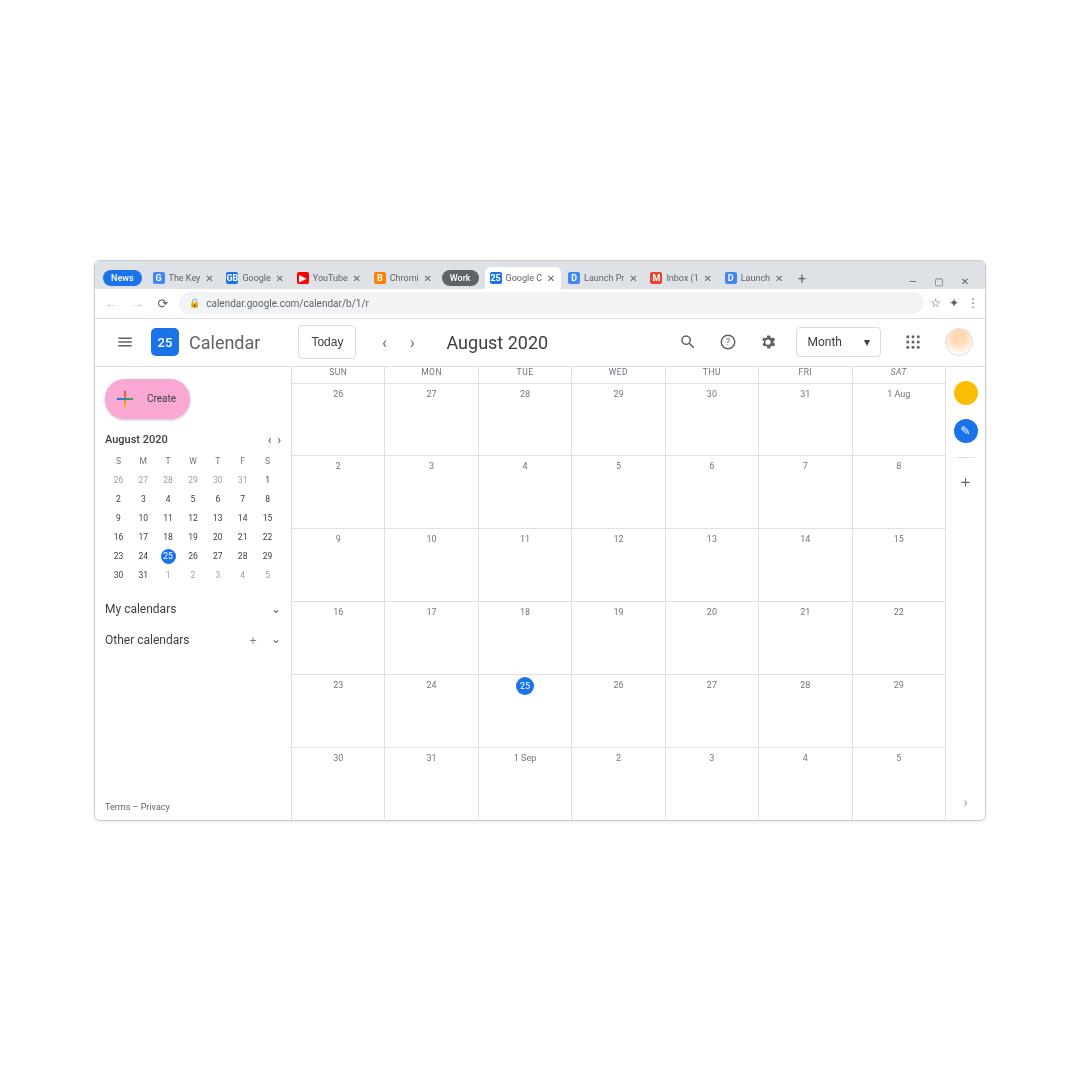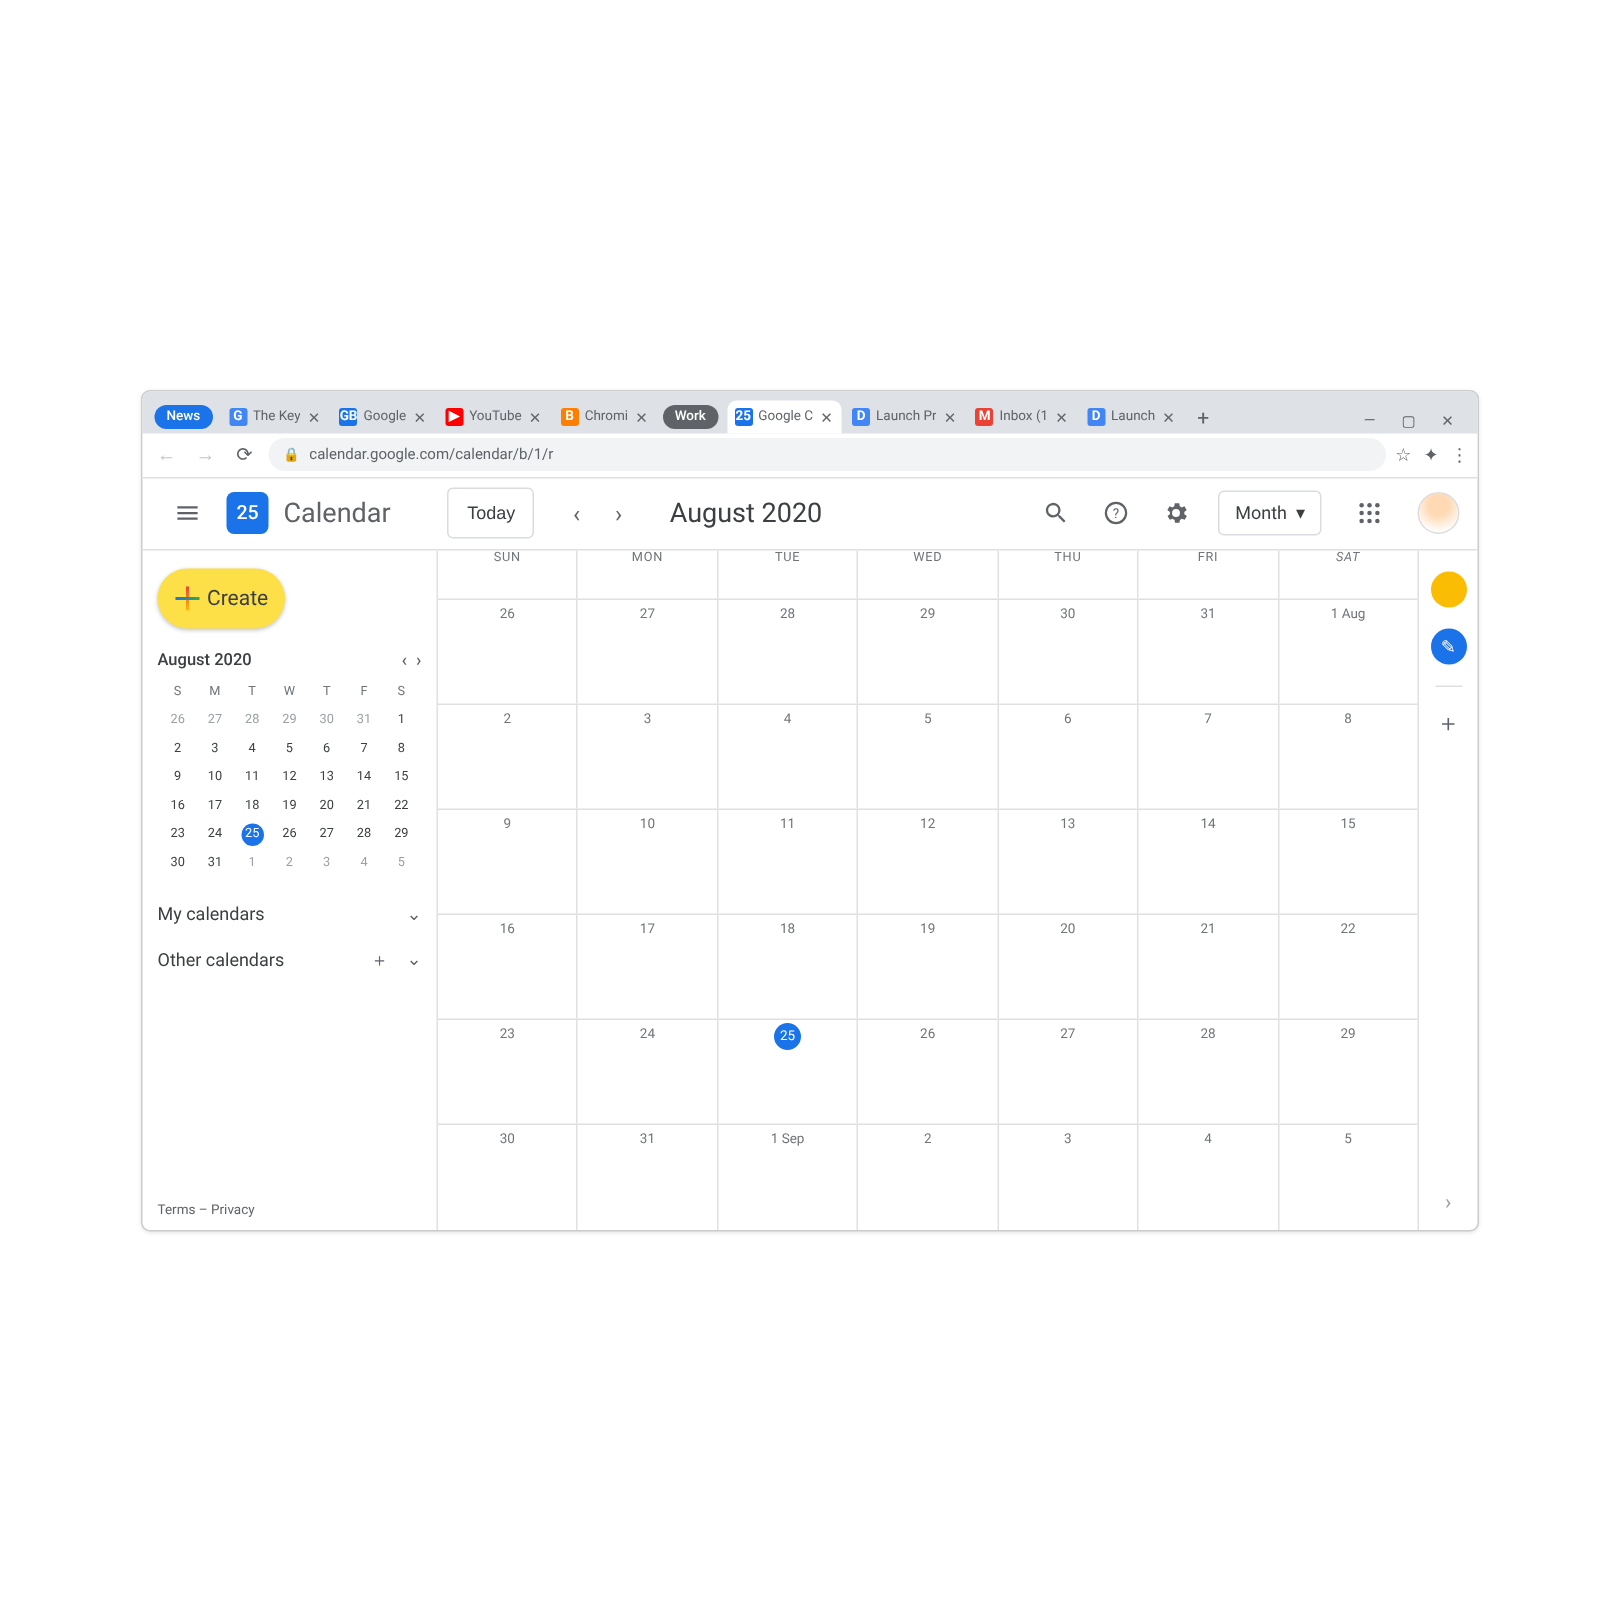--- a/index.html
+++ b/index.html
@@ -106,32 +106,32 @@
     background:#fff;
   }
   .nav-arrows { display:flex; gap:0; margin-left:6px; }
   .nav-arrows .arr { width:28px; height:28px; display:flex; align-items:center; justify-content:center; color:#5f6368; font-size:16px; }
   .month-title { font-size:18px; color:#3c4043; margin-left:12px; }
   .spacer { flex:1; }
   .hdr-icon { width:32px; height:32px; display:flex; align-items:center; justify-content:center; color:#5f6368; }
   .hdr-icon svg { width:18px; height:18px; }
   .view-select {
     height:30px; padding:0 10px; border:1px solid #dadce0; border-radius:4px;
-    font-size:12px; color:#3c4043; display:flex; align-items:center; gap:6px; margin-left:4px;
+    font-size:12px; color:#3c4043; display:flex; align-items:center; gap:22px; margin-left:4px;
   }
   .apps-grid { margin-left:8px; }
   .avatar { width:28px; height:28px; border-radius:50%; background: radial-gradient(circle at 50% 30%, #ffd9b3 0 30%, #fff 80%); border:1px solid #ddd; margin-left:8px; }
 
   
   .app-body { flex:1; display:flex; overflow:hidden; }
   .sidebar { width: 196px; padding: 8px 10px 4px; display:flex; flex-direction:column; font-size:11px; color:#3c4043; overflow:hidden; }
   .create-btn {
     width:85px; height:40px; border-radius:22px; box-shadow:0 1px 3px rgba(0,0,0,.25);
     display:flex; align-items:center; gap:23px; padding:0 14px 0 10px;
-    font-size:14px; color:#3c4043; background:#fde047; margin: 4px 0 14px;
+    font-size:10px; color:#3c4043; background:#f9a8d4; margin: 4px 0 14px;
   }
   .plus-google { width:20px; height:20px; position:relative; }
   .plus-google::before, .plus-google::after { content:""; position:absolute; }
   .plus-google::before { left:9px; top:2px; width:2px; height:16px; background: linear-gradient(#ea4335, #fbbc04); }
   .plus-google::after { top:9px; left:2px; height:2px; width:16px; background: linear-gradient(90deg,#1a73e8,#34a853); }
 
   .mini-head { display:flex; align-items:center; justify-content:space-between; font-size:11px; font-weight:500; color:#3c4043; margin-bottom:4px; }
   .mini-head .arrs { display:flex; gap:6px; color:#5f6368; font-size:12px; }
   .mini-cal { width:100%; }
   .mini-cal th, .mini-cal td {
@@ -150,21 +150,21 @@
   }
   .side-section {
     margin-top:16px; display:flex; align-items:center; justify-content:space-between;
     font-size:12px; color:#3c4043;
   }
   .side-section .chev { color:#5f6368; font-size:12px; }
   .side-plus-chev { display:flex; gap:12px; color:#5f6368; }
   .footer-links { margin-top:auto; font-size:9px; color:#5f6368; padding-bottom:4px; }
 
   .grid-area { flex:1; display:flex; flex-direction:column; border-left:1px solid #e0e0e0; }
-  .dow-row { display:flex; height:32px; }
+  .dow-row { display:flex; height:16px; }
   .dow-row .dow { flex:1; text-align:center; font-size:8.5px; color:#70757a; letter-spacing:.5px; border-right:1px solid #e0e0e0; }
   .dow-row .dow:last-child { border-right:none;font-style:italic; }
   .weeks { flex:1; display:flex; flex-direction:column; }
   .week { flex:1; display:flex; border-top:1px solid #e0e0e0; }
   .day { flex:1; border-right:1px solid #e0e0e0; position:relative; }
   .day:last-child { border-right:none; }
   .day .num {
     position:absolute; top:2px; left:50%; transform:translateX(-50%);
     font-size:9px; color:#70757a; height:16px; display:flex; align-items:center; justify-content:center;
     padding:0 4px;

